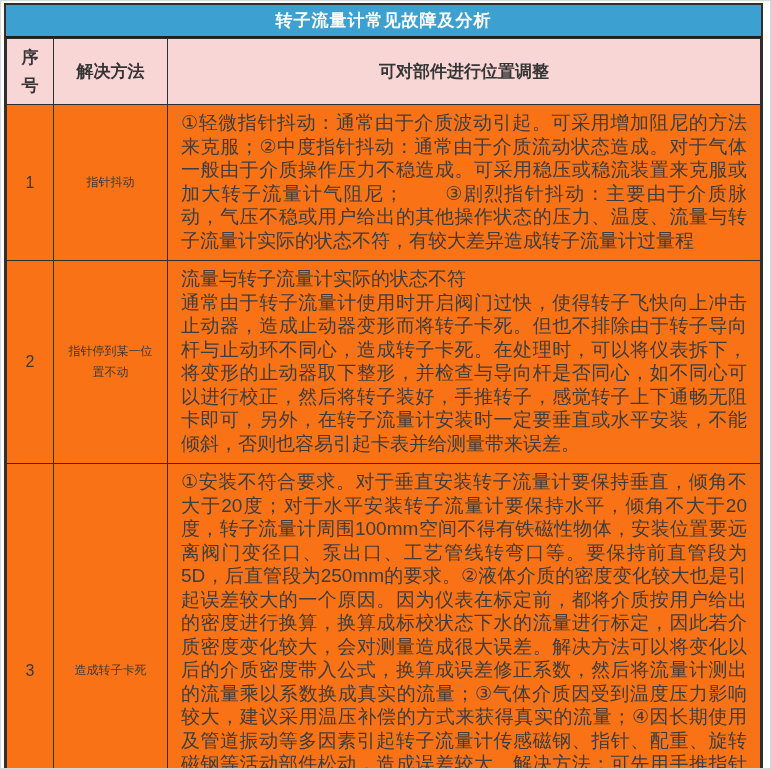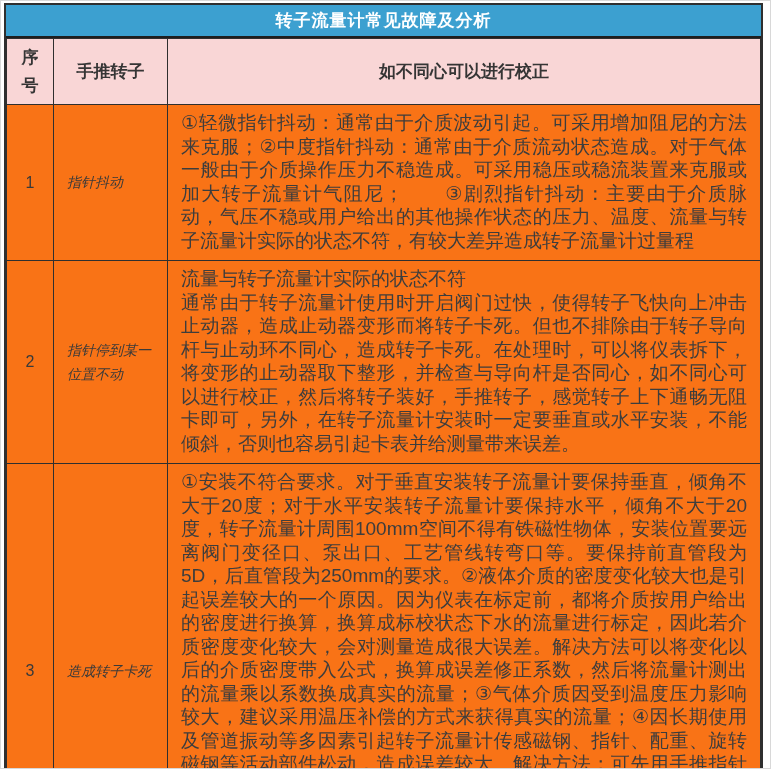--- a/index.html
+++ b/index.html
@@ -44,23 +44,23 @@
   }
   .vwrap{
     display:inline-block;width:1.05em;line-height:1.6;
     word-break:break-all;white-space:normal;
   }
   td.no-cell{
     text-align:center;vertical-align:middle;
     font-size:16px;color:#3a3a3a;
   }
   td.ph-cell{
-    vertical-align:middle;
-    font-size:14px;color:#3a3a3a;
-    padding:0 13px;line-height:1.75;font-style:italic;
+    text-align:center;vertical-align:middle;
+    font-size:12px;color:#3a3a3a;
+    padding:0 13px;line-height:1.75;
   }
   td.an-cell{
     padding:6px 13px 8px 13px;
     font-size:19px;color:#3d3d3d;
     line-height:23.5px;
     vertical-align:middle;
     text-align:justify;
   }
   td.an-cell .para{margin:0;}
   tbody tr:nth-child(1) td{height:131px;}
@@ -82,24 +82,24 @@
         <col class="c1">
           <col class="c2">
           <col class="c3">
       </colgroup>
       <thead>
         <tr class="hdr">
           <th>
             <span class="vwrap">序号</span>
           </th>
           <th>
-            <span>手推转子</span>
+            <span>解决方法</span>
           </th>
           <th>
-            <span>如不同心可以进行校正</span>
+            <span>可对部件进行位置调整</span>
           </th>
         </tr>
       </thead>
       <tbody>
   <tr class="row">
     <td class="no-cell">1</td>
     <td class="ph-cell">指针抖动</td>
     <td class="an-cell">
               <div class="para">①轻微指针抖动：通常由于介质波动引起。可采用增加阻尼的方法来克服；②中度指针抖动：通常由于介质流动状态造成。对于气体一般由于介质操作压力不稳造成。可采用稳压或稳流装置来克服或加大转子流量计气阻尼；　　③剧烈指针抖动：主要由于介质脉动，气压不稳或用户给出的其他操作状态的压力、温度、流量与转子流量计实际的状态不符，有较大差异造成转子流量计过量程</div>
             </td>

